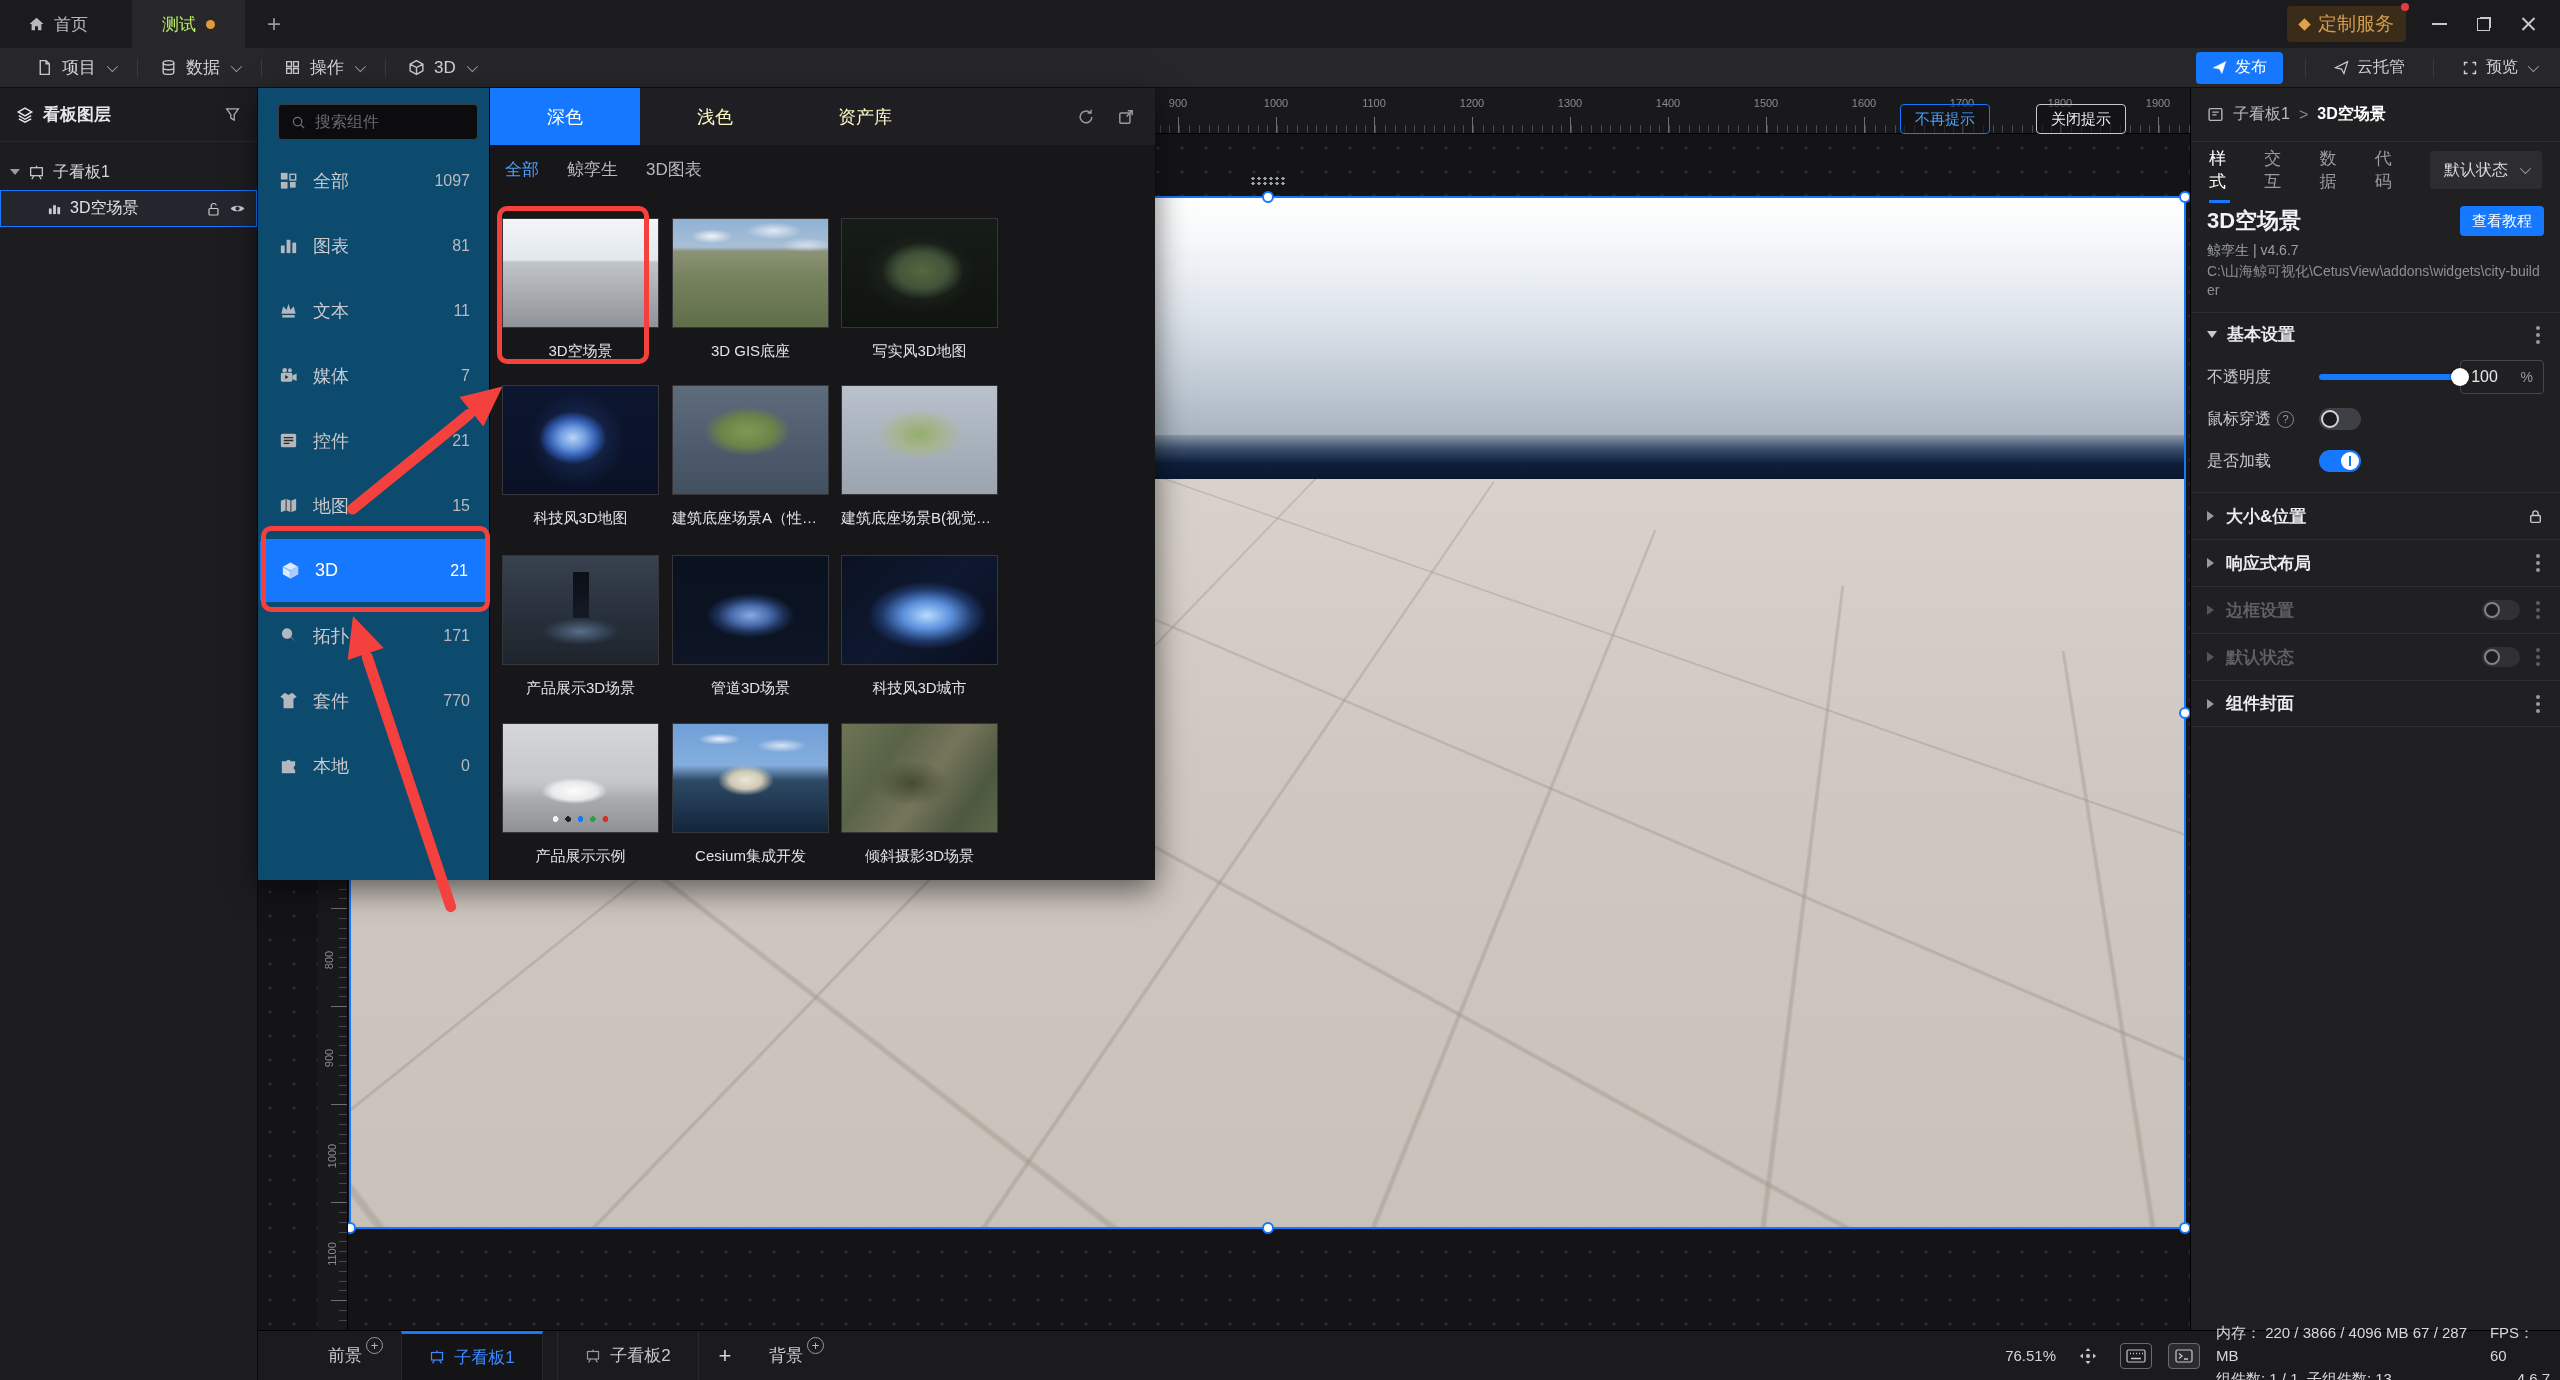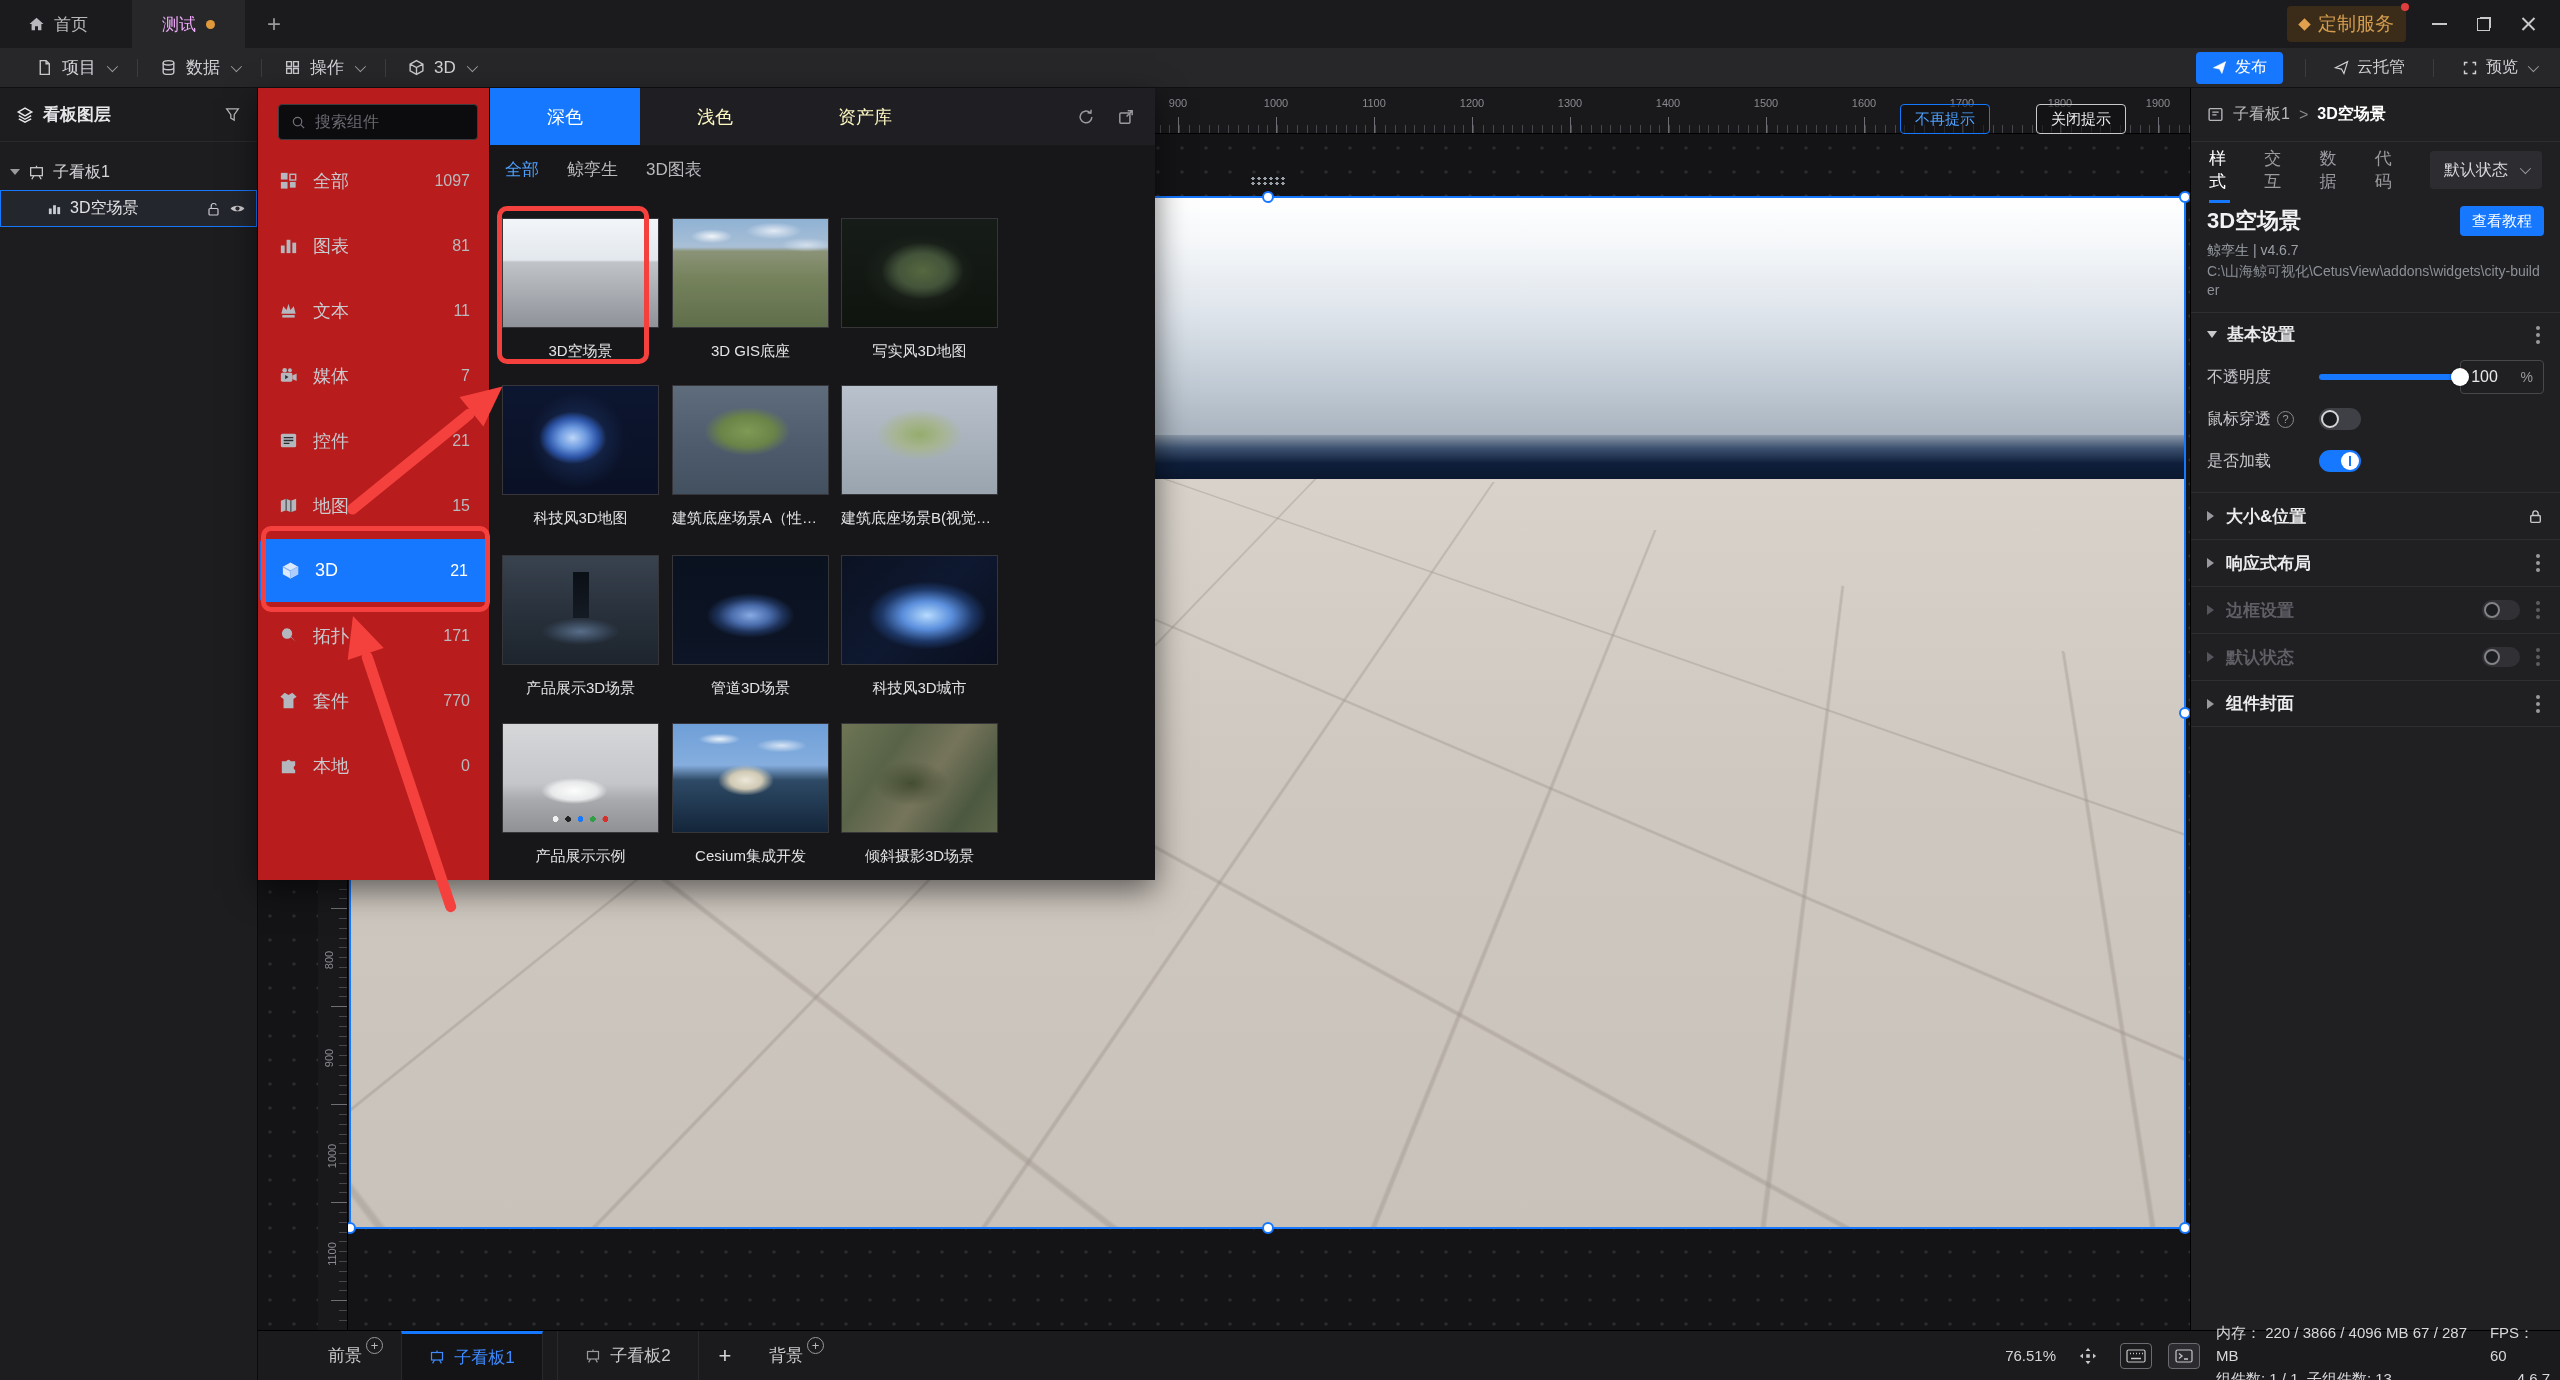--- a/index.html
+++ b/index.html
@@ -3,21 +3,21 @@
 <meta charset="utf-8">
 <style>
   * { box-sizing: border-box; margin: 0; padding: 0; }
   html,body { background:#000; }
   body { font-family:"Liberation Sans","DejaVu Sans",sans-serif; color:#d8d8db; }
   .app { position:relative; width:2560px; height:1380px; overflow:hidden; background:#141417; }
 
   
   .titlebar { position:absolute; left:0; top:0; width:2560px; height:48px; background:#1b1b1e; display:flex; align-items:stretch; }
   .tb-home { display:flex; align-items:center; gap:9px; padding:0 28px; color:#b8b8bc; font-size:17px; }
-  .tb-tab { display:flex; align-items:center; gap:10px; padding:16px 30px; margin-left:16px; background:#27272a; color:#f0abfc; font-size:17px; }
+  .tb-tab { display:flex; align-items:center; gap:10px; padding:16px 30px; margin-left:16px; background:#27272a; color:#bef264; font-size:17px; }
   .tab-dot { width:9px; height:9px; border-radius:50%; background:#e09a3c; }
   .tb-plus { display:flex; align-items:center; padding:0 22px; font-size:24px; color:#9a9a9e; }
   .tb-right { margin-left:auto; display:flex; align-items:center; gap:26px; padding-right:24px; }
   .badge { position:relative; display:flex; align-items:center; gap:8px; background:#3a2c18; border-radius:4px; padding:5px 12px; color:#d29b4e; font-size:19px; }
   .badge .dot { position:absolute; right:-3px; top:-3px; width:8px; height:8px; border-radius:50%; background:#e03e3e; }
   .diamond { width:11px; height:11px; background:#e0a04e; transform:rotate(45deg) scale(.8); }
   .winctl { display:flex; align-items:center; gap:30px; }
   .wmin { width:15px; height:2px; background:#c8c8cc; }
   .wmax { position:relative; width:14px; height:14px; }
   .wmax::before { content:""; position:absolute; left:0; bottom:0; width:11px; height:11px; border:1.5px solid #c8c8cc; }
@@ -67,21 +67,21 @@
   .ground-grid { position:absolute; left:-60%; top:-5%; width:230%; height:420%;
      background-image:repeating-linear-gradient(90deg,rgba(110,100,90,.38) 0 2px,transparent 2px 150px),
                       repeating-linear-gradient(0deg,rgba(110,100,90,.38) 0 2px,transparent 2px 150px);
      transform:perspective(900px) rotateX(56deg) rotateZ(28deg); transform-origin:50% 0; opacity:.55; }
   .handle { position:absolute; width:12px; height:12px; border-radius:50%; background:#fff; border:2px solid #1677ff; z-index:5; }
   .drag-dots { position:absolute; left:50%; top:-22px; transform:translateX(-50%); width:36px; height:10px;
      background-image:radial-gradient(circle,#9aa0a8 1.5px,transparent 1.7px); background-size:6px 5px; }
 
   
   .popup { position:absolute; left:258px; top:88px; width:897px; height:792px; z-index:6; background:#17171a; box-shadow:0 10px 30px rgba(0,0,0,.55); }
-  .cat-col { position:absolute; left:0; top:0; width:232px; height:100%; background:#b91c1c; border-right:1px solid #000; }
+  .cat-col { position:absolute; left:0; top:0; width:232px; height:100%; background:#0c4a6e; border-right:1px solid #000; }
   .searchbox { position:absolute; left:20px; top:16px; width:200px; height:36px; background:#0c0c0e; border:1px solid #3c3c40; border-radius:4px; display:flex; align-items:center; gap:9px; padding:0 12px; }
   .searchbox .ph { color:#686870; font-size:16px; }
   .cat-list { position:absolute; left:0; top:60px; width:232px; }
   .cat-item { height:65px; display:flex; align-items:center; gap:14px; padding:0 20px; color:#c9c9ce; font-size:18px; }
   .cat-item .cnt { margin-left:auto; font-size:16px; color:#b9b9be; }
   .cat-item.active { background:#1677ff; margin:1px 2px; border-radius:4px; height:63px; color:#fff; }
   .cat-item.active .cnt { color:#fff; }
   .lib-tabs { position:absolute; left:232px; top:0; right:0; height:57px; background:#1f1f23; display:flex; align-items:center; }
   .lib-tab { width:150px; height:57px; display:flex; align-items:center; justify-content:center; font-size:18px; color:#fef9c3; }
   .lib-tab.active { background:#1677ff; color:#fff; }

